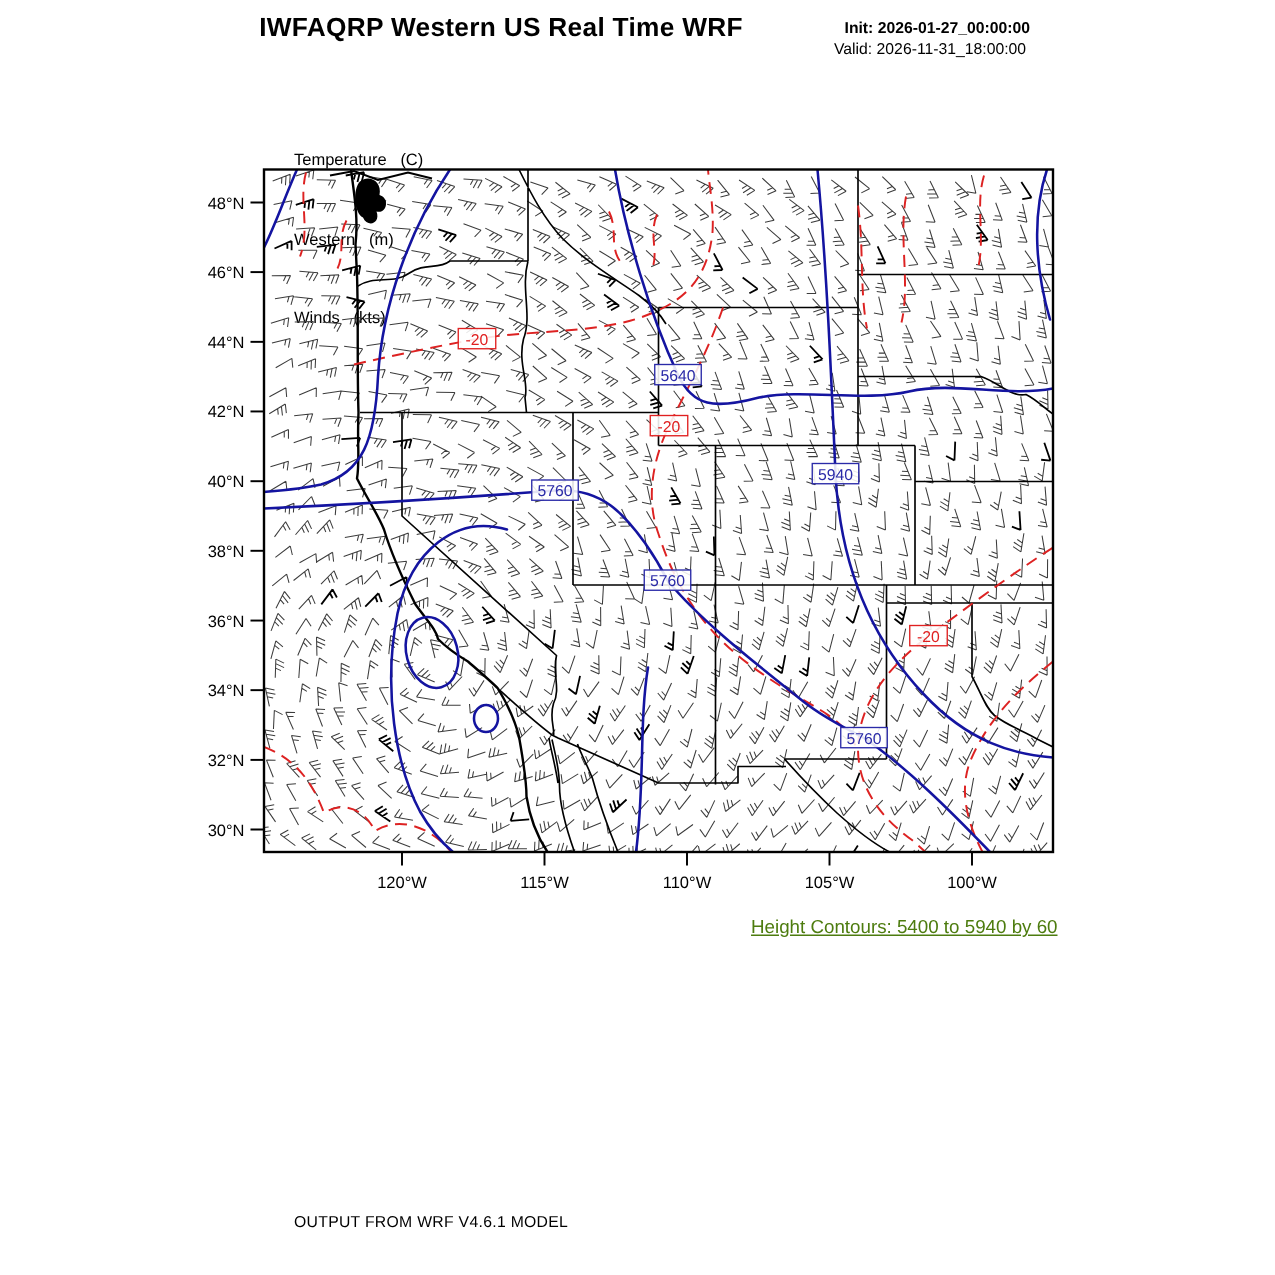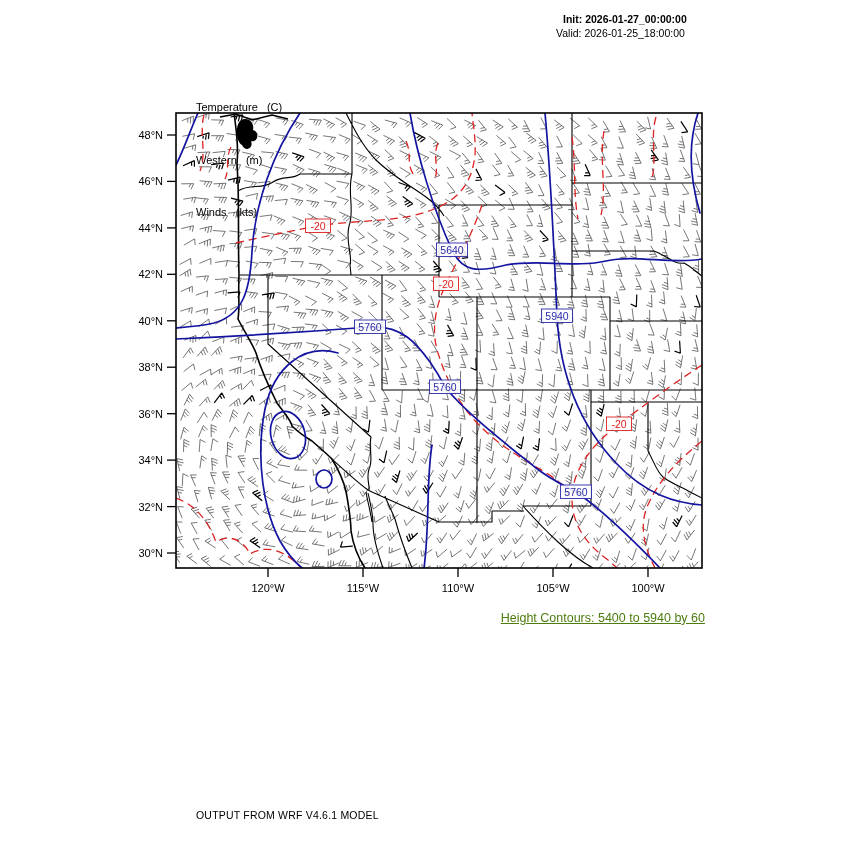--- a/index.html
+++ b/index.html
@@ -13,22 +13,23 @@
   #map-svg{left:132px;top:109px;width:574px;height:488px;}
   #hc-note{left:400px;top:611px;width:305px;text-align:right;font-size:12.5px;}
   #tc-note{left:400px;top:636px;width:305px;text-align:right;font-size:12.5px;}
   #out1{left:196px;top:809px;font-size:10.5px;letter-spacing:.2px;}
   #out2{left:196px;top:824px;font-size:10.5px;letter-spacing:.2px;}
 </style>
 </head>
 <body>
 
 <div id="page">
+  <div id="title" class="abs">IWFAQRP Western US Real Time WRF</div>
   <div id="init" class="abs">Init: 2026-01-27_00:00:00</div>
-  <div id="valid" class="abs">Valid: 2026-01-25_18:00:00</div>
+  <div id="valid" class="abs">Valid: 2026-11-31_18:00:00</div>
 
   <div id="legend" class="abs">
     <div>Temperature   (C)</div>
     <div>Western   (m)</div>
     <div>Winds   (kts)</div>
   </div>
 
   <svg id="map-svg" class="abs" viewBox="-44 -4 574 488">
     <defs>
       <clipPath id="mclip">

